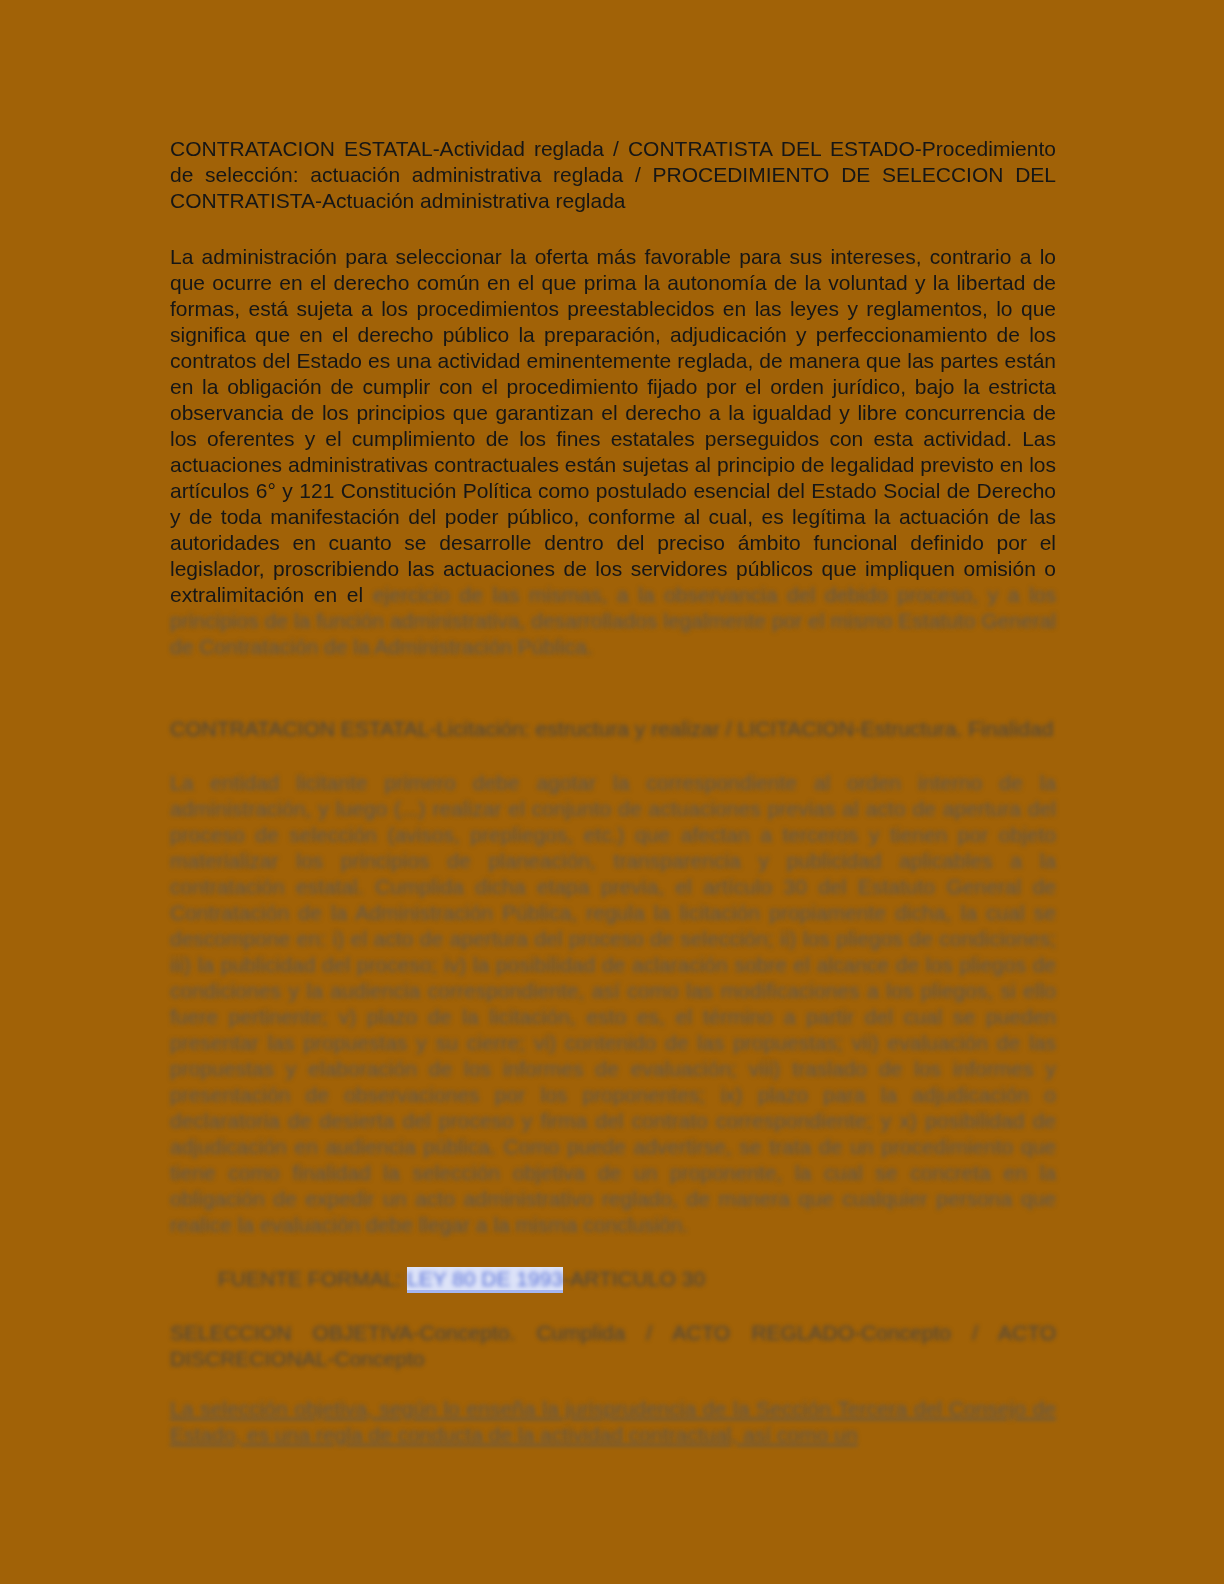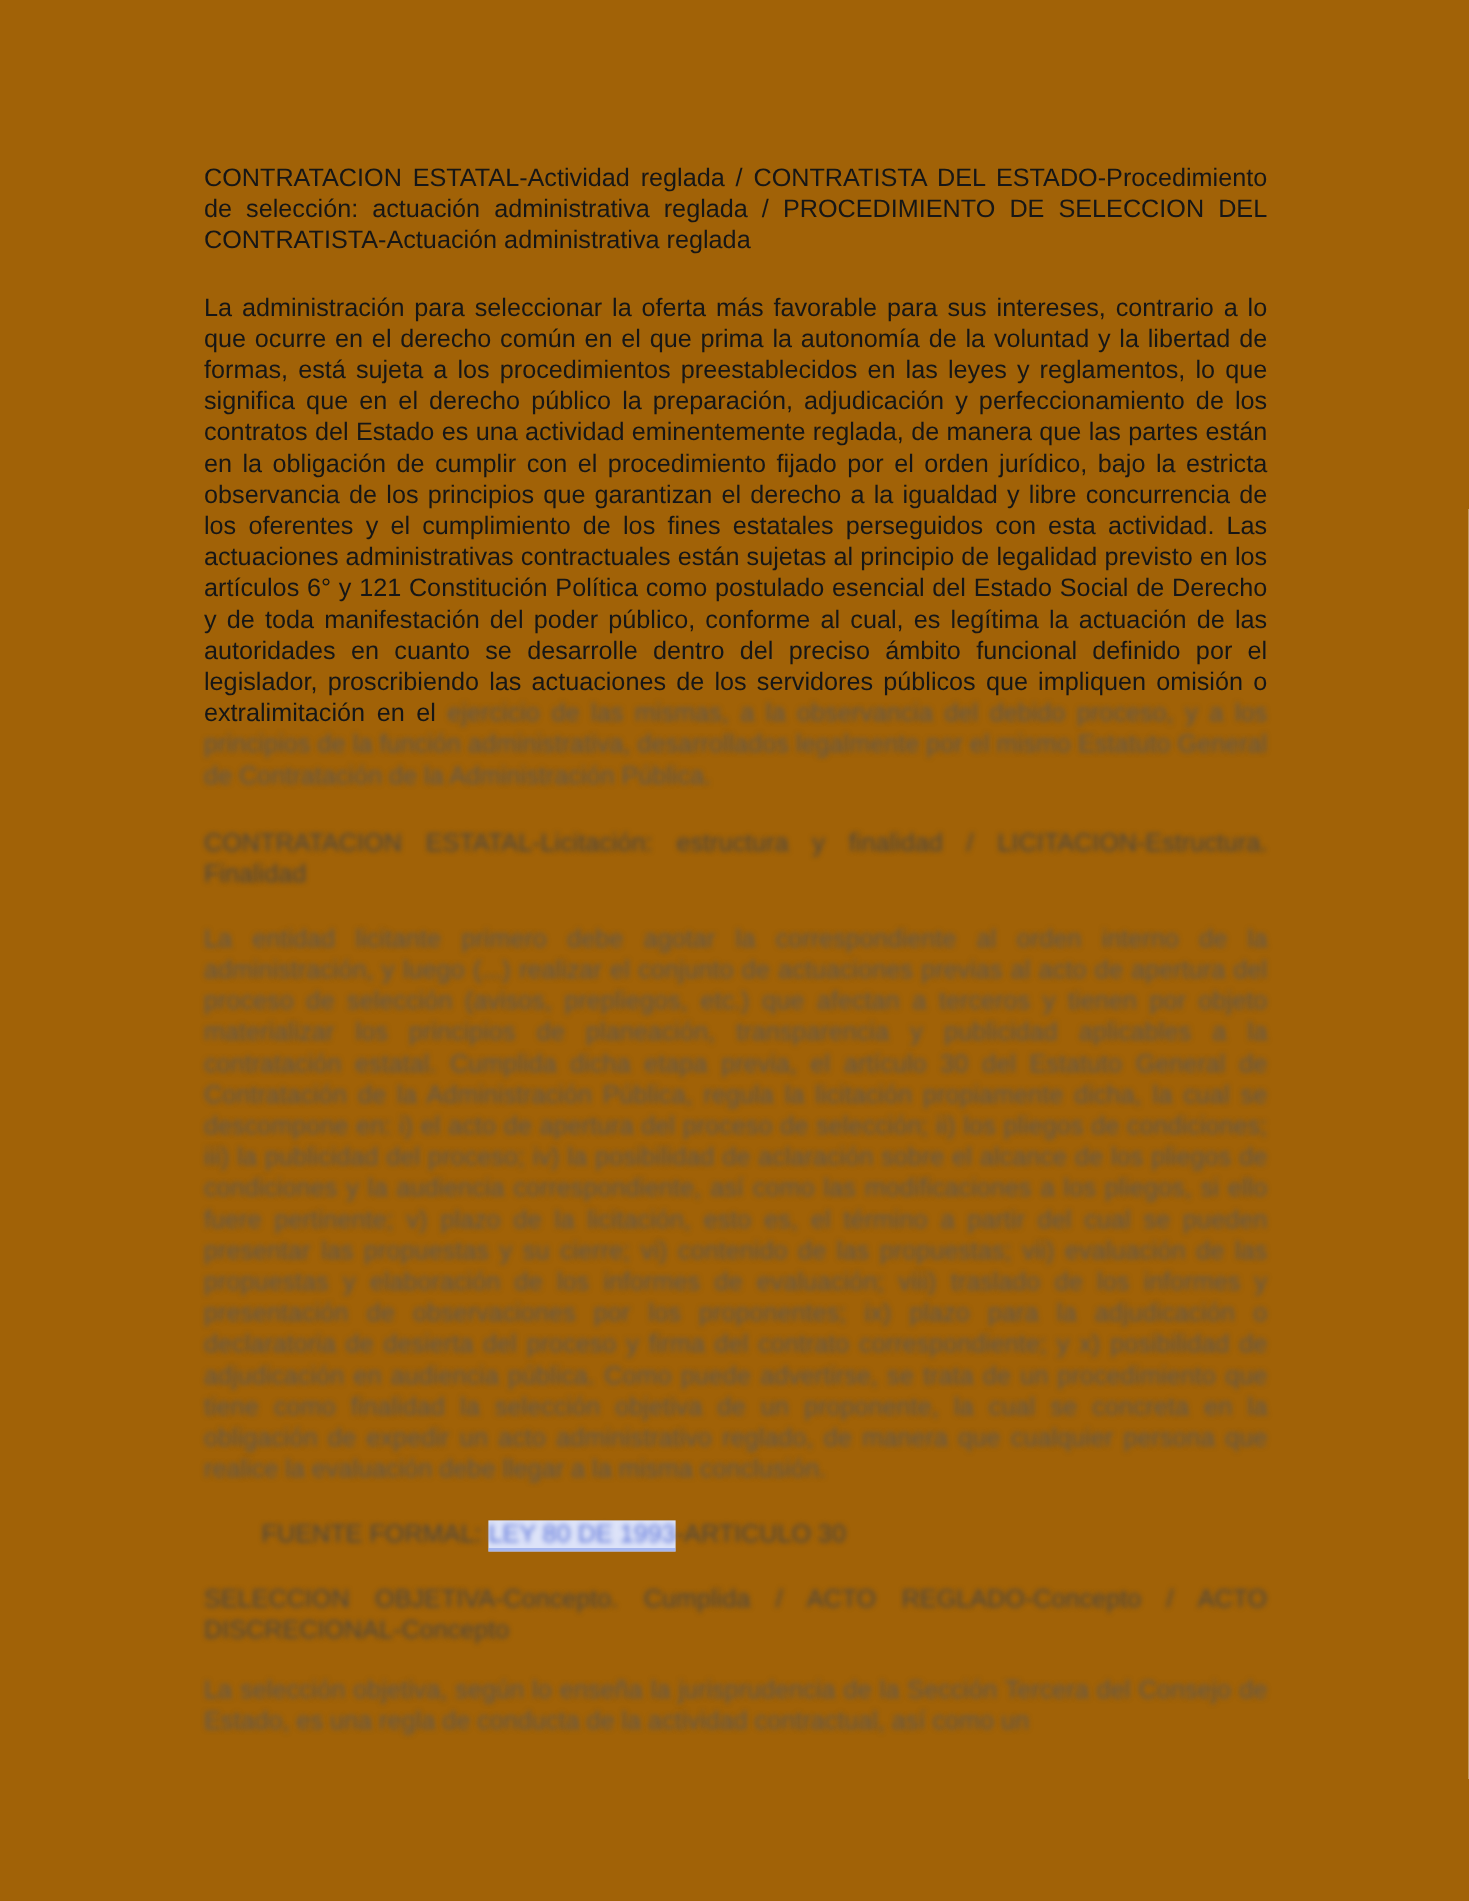--- a/index.html
+++ b/index.html
@@ -20,26 +20,26 @@
     color: #161616;
     overflow: hidden;
   }
   p {
     margin: 0;
     text-align: justify;
   }
   .title-block {
     margin-bottom: 30px;
   }
-  .para-1 { margin-bottom: 30px; }
+  .para-1 { margin-bottom: 56px; }
   .heading-2 { margin-bottom: 28px; }
   .para-2 { margin-bottom: 28px; }
   .fuente-line { margin-bottom: 28px; text-align: left; padding-left: 48px; }
   .heading-3 { margin-bottom: 24px; }
-  .para-3 { margin-bottom: 14px; }
+  .para-3 { margin-bottom: 14px; text-decoration: underline; }
 
   
   .blur {
     color: transparent;
     text-shadow: 0 0 4px rgba(88, 88, 88, 0.92);
   }
   .blur-dark {
     color: transparent;
     text-shadow: 0 0 4px rgba(70, 70, 70, 0.95);
   }
@@ -55,21 +55,21 @@
 </style>
 </head>
 <body>
 
 <div class="page">
 
   <p class="title-block">CONTRATACION ESTATAL-Actividad reglada / CONTRATISTA DEL ESTADO-Procedimiento de selección: actuación administrativa reglada / PROCEDIMIENTO DE SELECCION DEL CONTRATISTA-Actuación administrativa reglada</p>
 
   <p class="para-1"><span>La administración para seleccionar la oferta más favorable para sus intereses, contrario a lo que ocurre en el derecho común en el que prima la autonomía de la voluntad y la libertad de formas, está sujeta a los procedimientos preestablecidos en las leyes y reglamentos, lo que significa que en el derecho público la preparación, adjudicación y perfeccionamiento de los contratos del Estado es una actividad eminentemente reglada, de manera que las partes están en la obligación de cumplir con el procedimiento fijado por el orden jurídico, bajo la estricta observancia de los principios que garantizan el derecho a la igualdad y libre concurrencia de los oferentes y el cumplimiento de los fines estatales perseguidos con esta actividad. Las actuaciones administrativas contractuales están sujetas al principio de legalidad previsto en los artículos 6° y 121 Constitución Política como postulado esencial del Estado Social de Derecho y de toda manifestación del poder público, conforme al cual, es legítima la actuación de las autoridades en cuanto se desarrolle dentro del preciso ámbito funcional definido por el legislador, proscribiendo las actuaciones de los servidores públicos que impliquen omisión o extralimitación en el</span> <span class="blur">ejercicio de las mismas, a la observancia del debido proceso, y a los principios de la función administrativa, desarrollados legalmente por el mismo Estatuto General de Contratación de la Administración Pública.</span></p>
 
-  <p class="heading-2 blur-dark">CONTRATACION ESTATAL-Licitación: estructura y finalidad / LICITACION-Estructura. Finalidad</p>
+  <p class="heading-2 blur-dark">CONTRATACION ESTATAL-Licitación: estructura y realizar / LICITACION-Estructura. Finalidad</p>
 
   <p class="para-2 blur">La entidad licitante primero debe agotar la correspondiente al orden interno de la administración, y luego (...) realizar el conjunto de actuaciones previas al acto de apertura del proceso de selección (avisos, prepliegos, etc.) que afectan a terceros y tienen por objeto materializar los principios de planeación, transparencia y publicidad aplicables a la contratación estatal. Cumplida dicha etapa previa, el artículo 30 del Estatuto General de Contratación de la Administración Pública, regula la licitación propiamente dicha, la cual se descompone en: i) el acto de apertura del proceso de selección; ii) los pliegos de condiciones; iii) la publicidad del proceso; iv) la posibilidad de aclaración sobre el alcance de los pliegos de condiciones y la audiencia correspondiente, así como las modificaciones a los pliegos, si ello fuere pertinente; v) plazo de la licitación, esto es, el término a partir del cual se pueden presentar las propuestas y su cierre; vi) contenido de las propuestas; vii) evaluación de las propuestas y elaboración de los informes de evaluación; viii) traslado de los informes y presentación de observaciones por los proponentes; ix) plazo para la adjudicación o declaratoria de desierta del proceso y firma del contrato correspondiente; y x) posibilidad de adjudicación en audiencia pública. Como puede advertirse, se trata de un procedimiento que tiene como finalidad la selección objetiva de un proponente, la cual se concreta en la obligación de expedir un acto administrativo reglado, de manera que cualquier persona que realice la evaluación debe llegar a la misma conclusión.</p>
 
   <p class="fuente-line"><span class="blur-dark">FUENTE FORMAL: </span><a class="link-blur">LEY 80 DE 1993</a><span class="blur-dark">-ARTICULO 30</span></p>
 
   <p class="heading-3 blur-dark">SELECCION OBJETIVA-Concepto. Cumplida / ACTO REGLADO-Concepto / ACTO DISCRECIONAL-Concepto</p>
 
   <p class="para-3 blur">La selección objetiva, según lo enseña la jurisprudencia de la Sección Tercera del Consejo de Estado, es una regla de conducta de la actividad contractual, así como un</p>
 
 </div>

